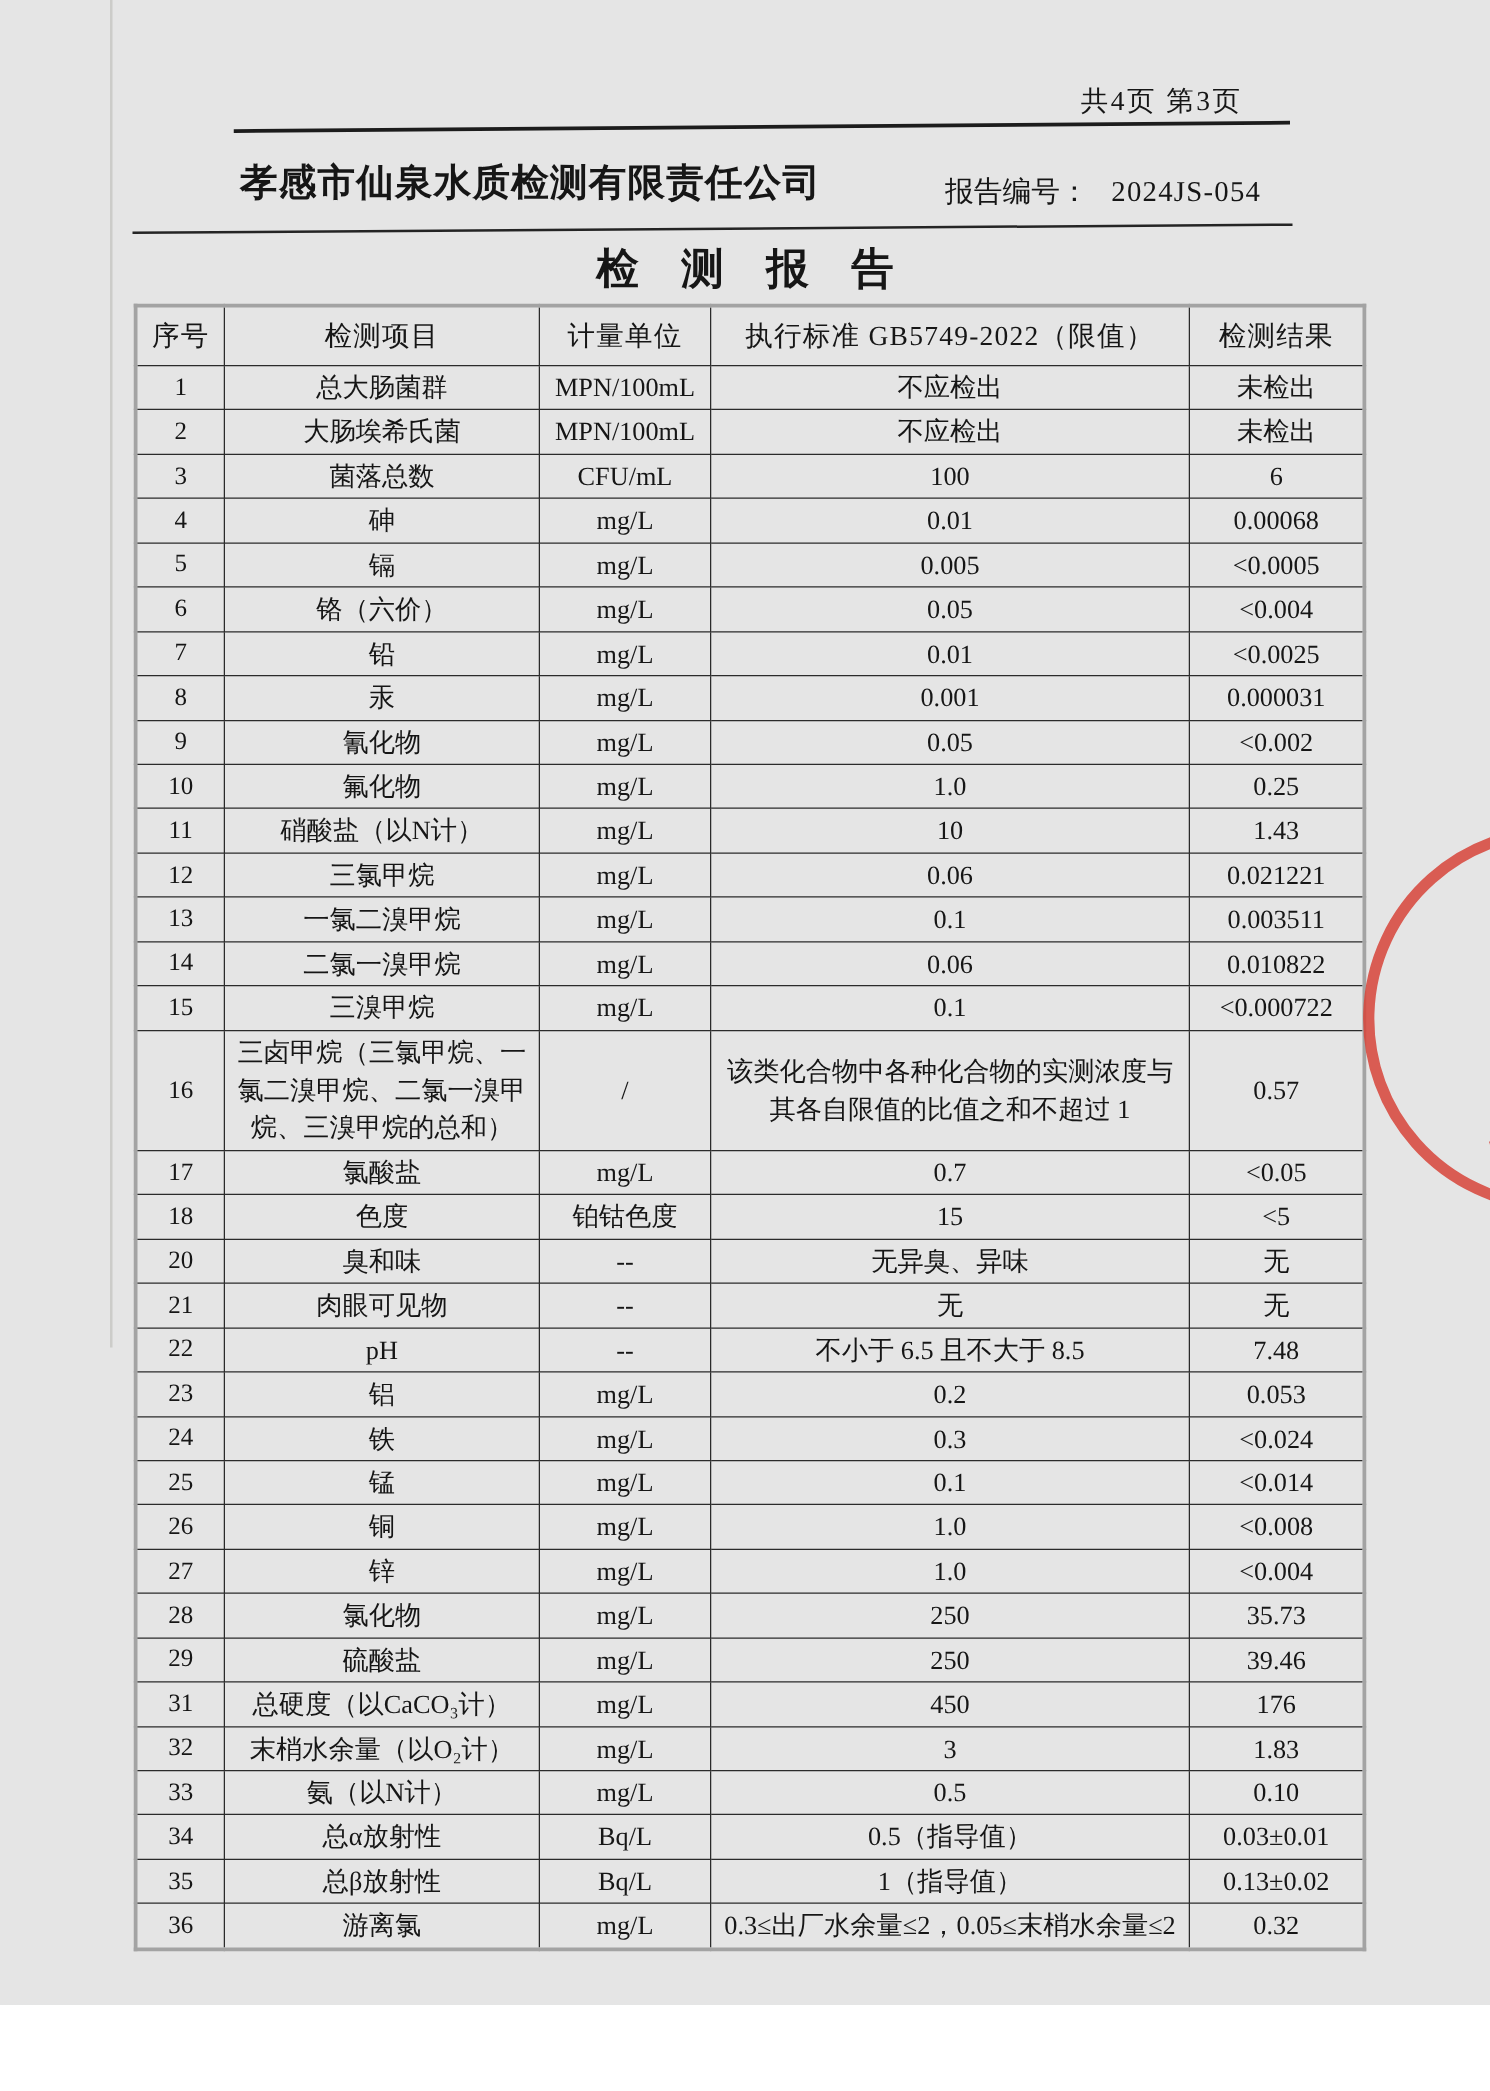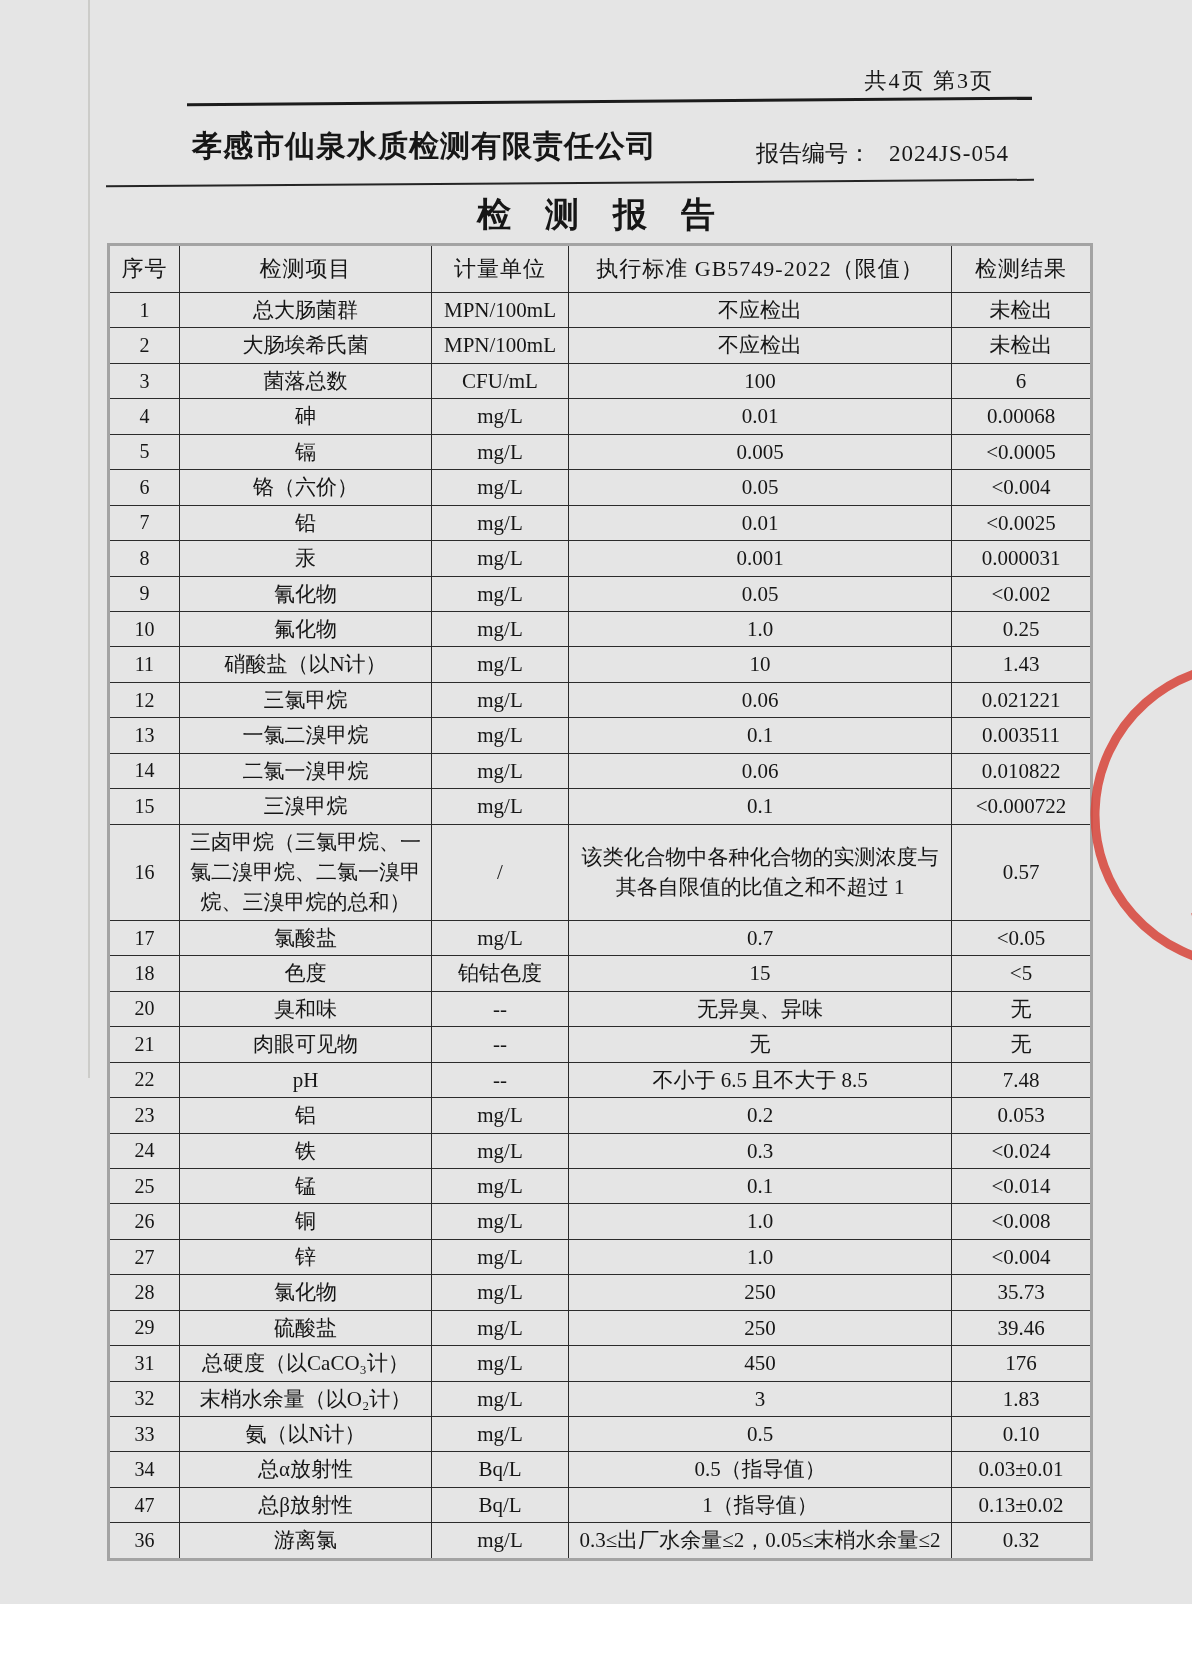--- a/index.html
+++ b/index.html
@@ -331,21 +331,21 @@
           <td>0.10</td>
         </tr>
         <tr>
           <td>34</td>
           <td>总α放射性</td>
           <td>Bq/L</td>
           <td>0.5（指导值）</td>
           <td>0.03±0.01</td>
         </tr>
         <tr>
-          <td>47</td>
+          <td>35</td>
           <td>总β放射性</td>
           <td>Bq/L</td>
           <td>1（指导值）</td>
           <td>0.13±0.02</td>
         </tr>
         <tr>
           <td>36</td>
           <td>游离氯</td>
           <td>mg/L</td>
           <td>0.3≤出厂水余量≤2，0.05≤末梢水余量≤2</td>

